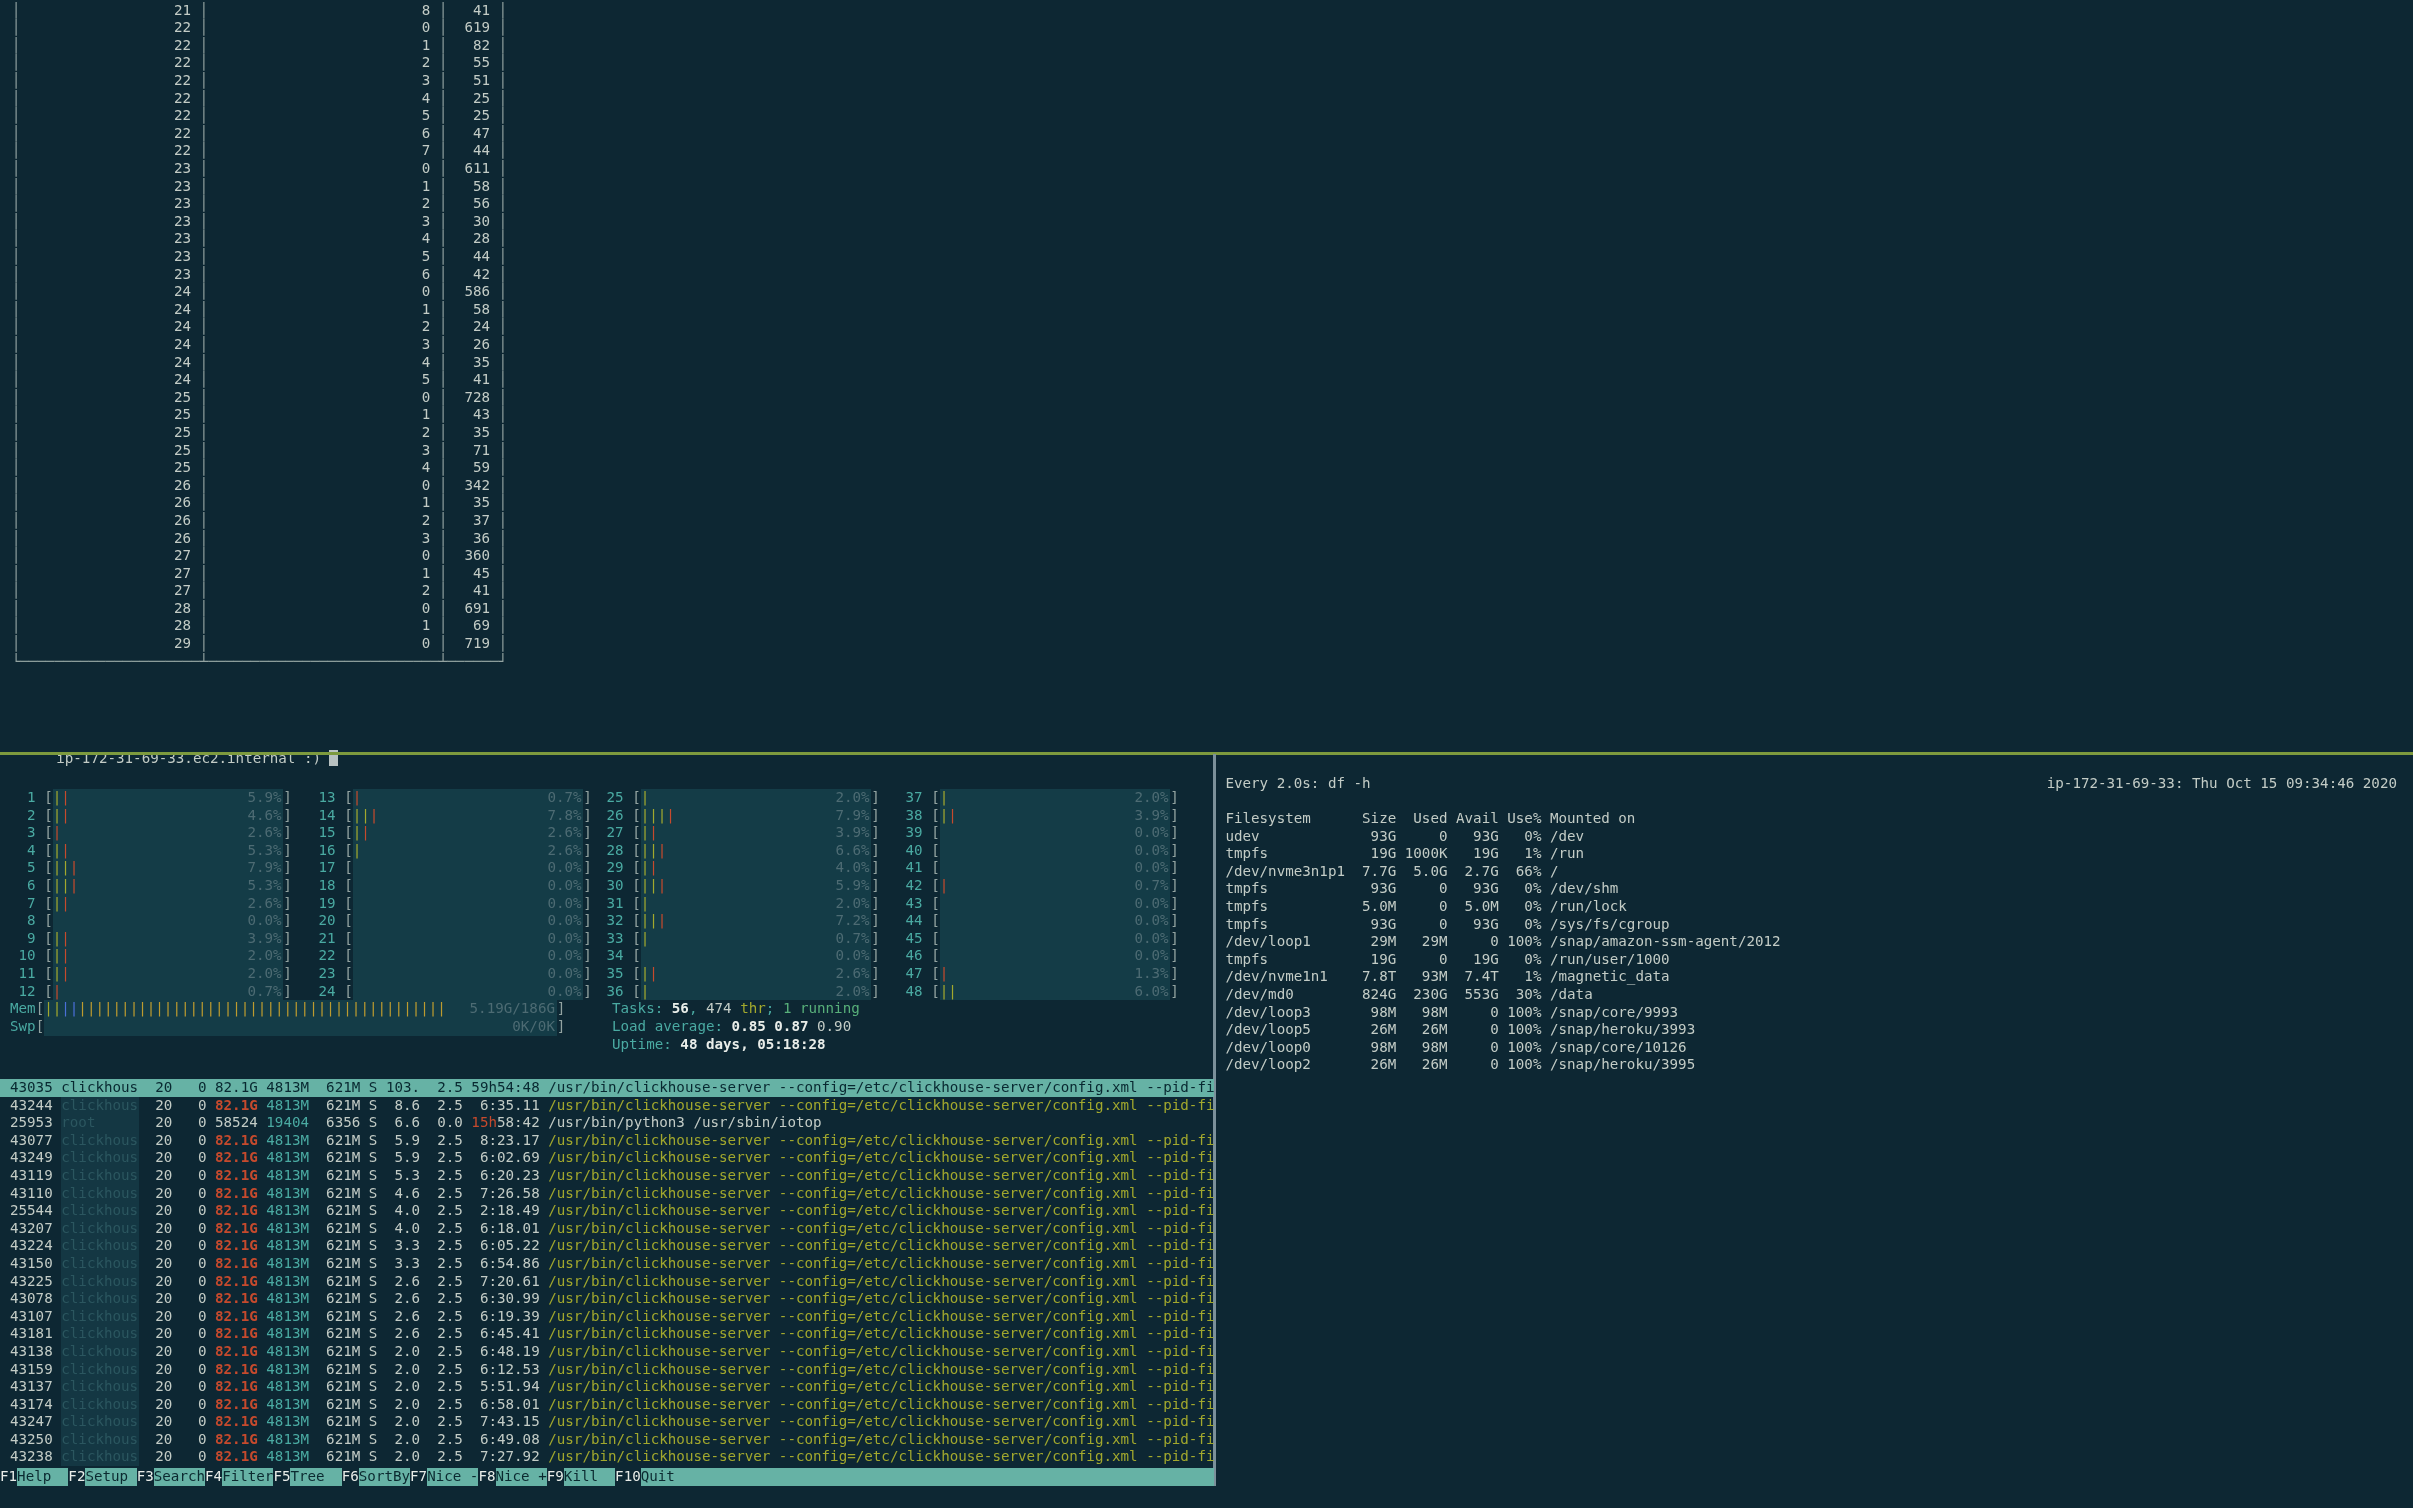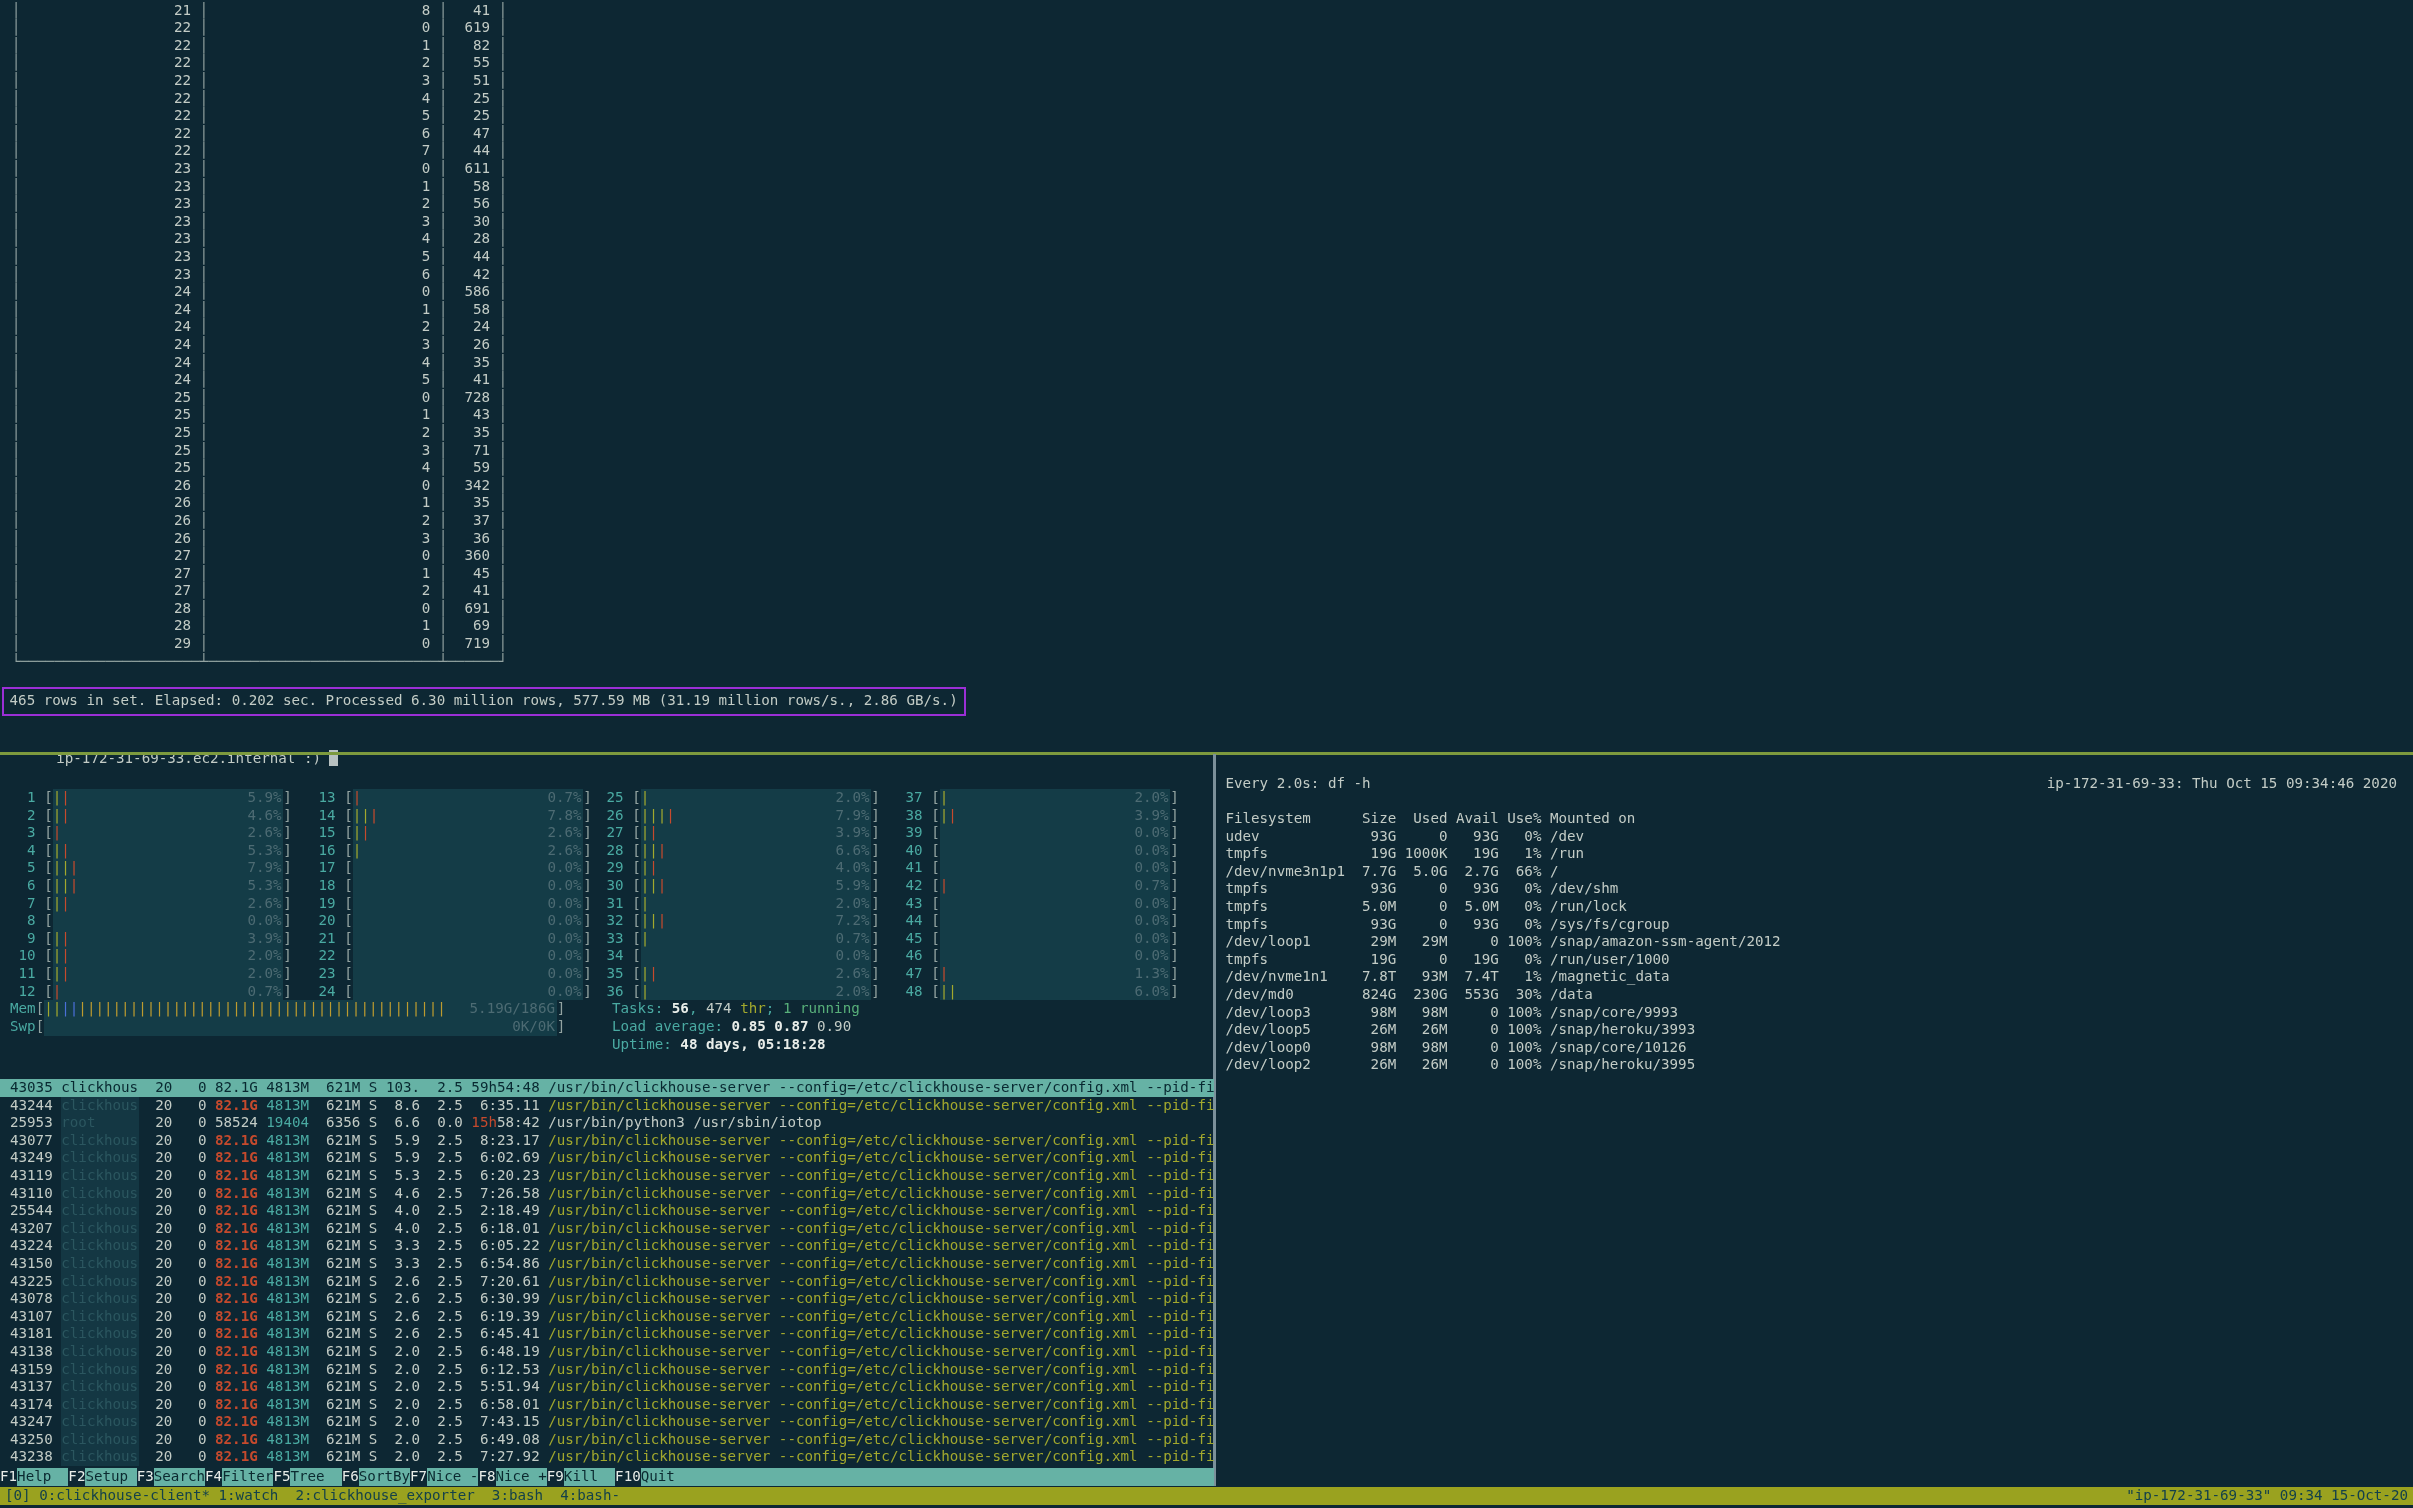--- a/index.html
+++ b/index.html
@@ -110,23 +110,20 @@
         <div class="line"><span class="tb">│</span>                  26 <span class="tb">│</span>                         2 <span class="tb">│</span>   37 <span class="tb">│</span></div>
         <div class="line"><span class="tb">│</span>                  26 <span class="tb">│</span>                         3 <span class="tb">│</span>   36 <span class="tb">│</span></div>
         <div class="line"><span class="tb">│</span>                  27 <span class="tb">│</span>                         0 <span class="tb">│</span>  360 <span class="tb">│</span></div>
         <div class="line"><span class="tb">│</span>                  27 <span class="tb">│</span>                         1 <span class="tb">│</span>   45 <span class="tb">│</span></div>
         <div class="line"><span class="tb">│</span>                  27 <span class="tb">│</span>                         2 <span class="tb">│</span>   41 <span class="tb">│</span></div>
         <div class="line"><span class="tb">│</span>                  28 <span class="tb">│</span>                         0 <span class="tb">│</span>  691 <span class="tb">│</span></div>
         <div class="line"><span class="tb">│</span>                  28 <span class="tb">│</span>                         1 <span class="tb">│</span>   69 <span class="tb">│</span></div>
         <div class="line"><span class="tb">│</span>                  29 <span class="tb">│</span>                         0 <span class="tb">│</span>  719 <span class="tb">│</span></div>
         <div class="line"><span class="tb">└─────────────────────┴───────────────────────────┴──────┘</span></div>
       </div>
-    <div class="sumbox">
-      <span class="t">465 rows in set. Elapsed: 0.202 sec. Processed 6.30 million rows, 577.59 MB (31.19 million rows/s., 2.86 GB/s.)</span>
-    </div>
     <div class="abs t" style="left:5px;top:732px;">
       <span>ip-172-31-69-33.ec2.internal :)</span><span class="cursor"></span>
     </div>
   </div>
 
   <div class="div-h"></div>
   <div class="div-v"></div>
 
   <div class="htop">
     <div class="abs" style="left:10px;top:35px;" id="cpu-col-1">
@@ -237,19 +234,15 @@
         <div class="line">tmpfs            19G     0   19G   0% /run/user/1000</div>
         <div class="line">/dev/nvme1n1    7.8T   93M  7.4T   1% /magnetic_data</div>
         <div class="line">/dev/md0        824G  230G  553G  30% /data</div>
         <div class="line">/dev/loop3       98M   98M     0 100% /snap/core/9993</div>
         <div class="line">/dev/loop5       26M   26M     0 100% /snap/heroku/3993</div>
         <div class="line">/dev/loop0       98M   98M     0 100% /snap/core/10126</div>
         <div class="line">/dev/loop2       26M   26M     0 100% /snap/heroku/3995</div>
       </div>
   </div>
 
-  <div class="status">
-    <span class="sl">[0] 0:clickhouse-client* 1:watch  2:clickhouse_exporter  3:bash  4:bash-</span>
-    <span class="sr">"ip-172-31-69-33" 09:34 15-Oct-20</span>
-  </div>
 
 </div>
 
 
 </body></html>

